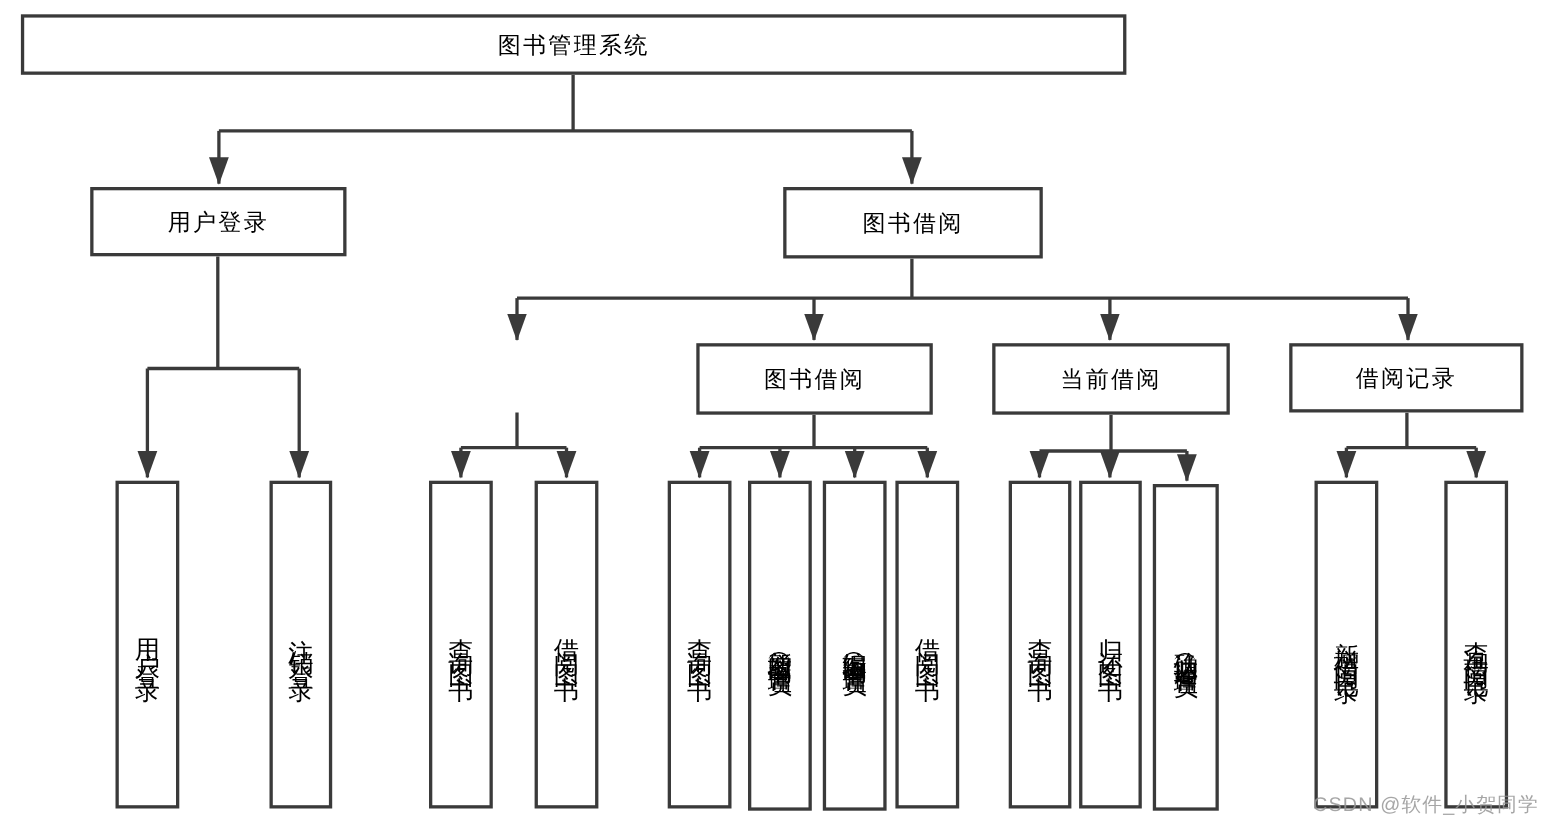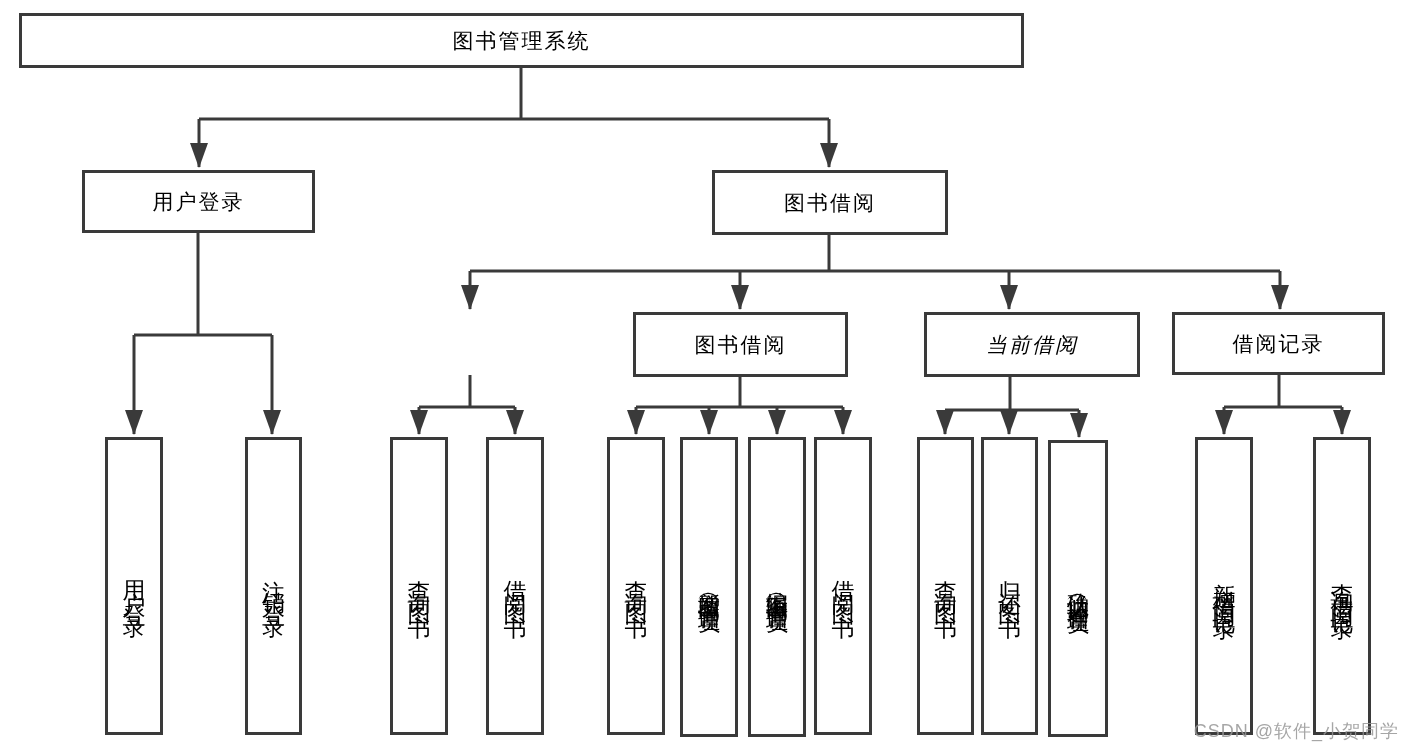--- a/index.html
+++ b/index.html
@@ -122,21 +122,21 @@
   <div class="node hnode" style="left:82px; top:170px; width:233px; height:63px;">
     <span>用户登录</span>
   </div>
   <div class="node hnode" style="left:712px; top:170px; width:236px; height:65px;">
     <span>图书借阅</span>
   </div>
 
   <div class="node hnode" style="left:633px; top:312px; width:215px; height:65px;">
     <span>图书借阅</span>
   </div>
-  <div class="node hnode" style="left:924px; top:312px; width:216px; height:65px;font-style:italic;">
+  <div class="node hnode" style="left:902px; top:312px; width:216px; height:65px;">
     <span>当前借阅</span>
   </div>
   <div class="node hnode" style="left:1172px; top:312px; width:213px; height:63px;">
     <span>借阅记录</span>
   </div>
 
   <div class="node leaf" style="left:105px; top:437px; width:58px; height:298px;">
     <span class="vlabel ls-loose">用户登录</span>
   </div>
   <div class="node leaf" style="left:245px; top:437px; width:57px; height:298px;">

